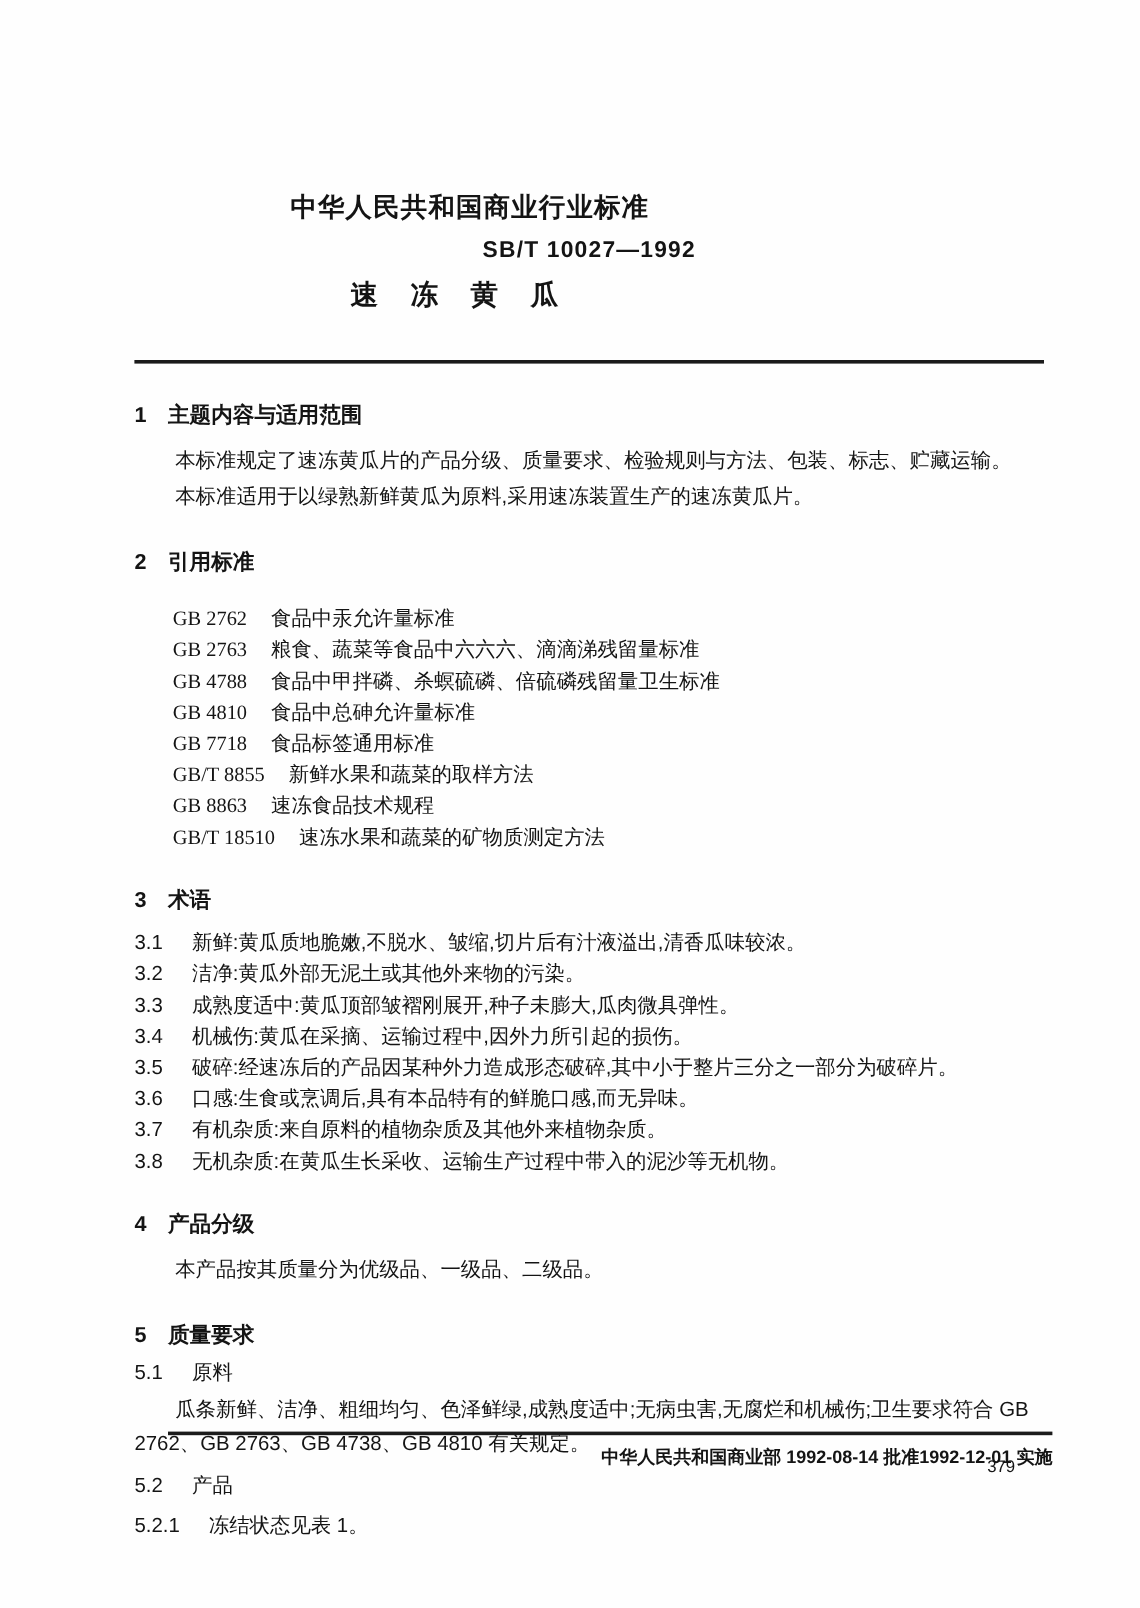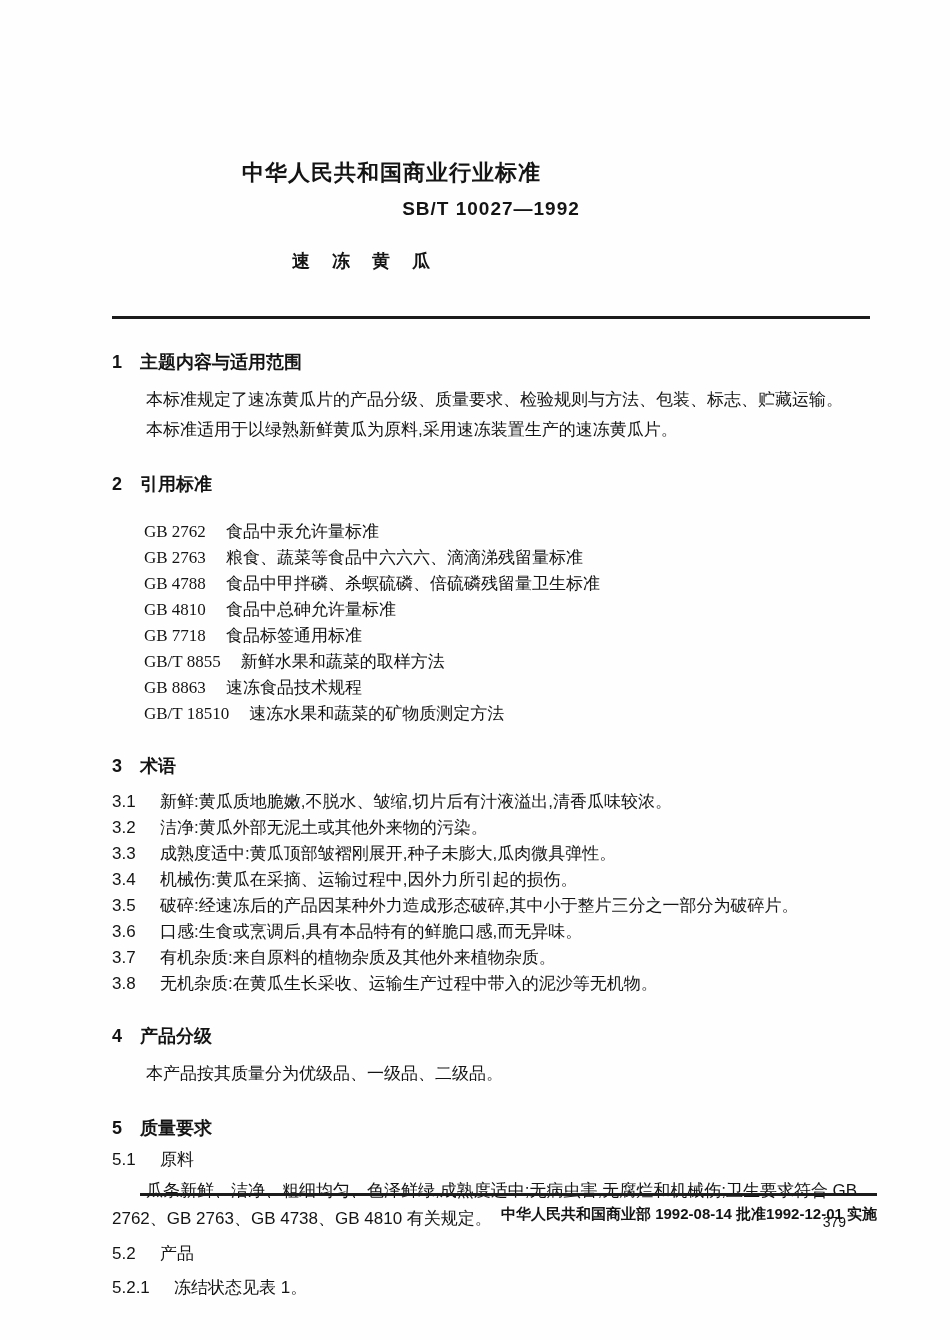--- a/index.html
+++ b/index.html
@@ -16,22 +16,22 @@
   }
   .std-label{
     font-size:22px;font-weight:700;letter-spacing:1px;
     margin-left:130px;line-height:25px;
   }
   .std-number{
     font-size:19px;font-weight:700;text-align:center;
     margin-top:12px;line-height:24px;letter-spacing:1px;
   }
   .doc-title{
-    font-size:18px;font-weight:700;letter-spacing:2px;
-    margin-left:180px;margin-top:22px;line-height:36px;
+    font-size:23px;font-weight:700;letter-spacing:2px;
+    margin-left:180px;margin-top:6px;line-height:36px;
   }
   .header-rule{
     border:none;border-top:3px solid #1b1b1b;
     margin:37px 0 0 0;
   }
   .sec-head{
     display:flex;gap:18px;
     font-weight:700;font-size:18px;line-height:22px;
   }
   .sec-head.first{margin-top:32px;}

